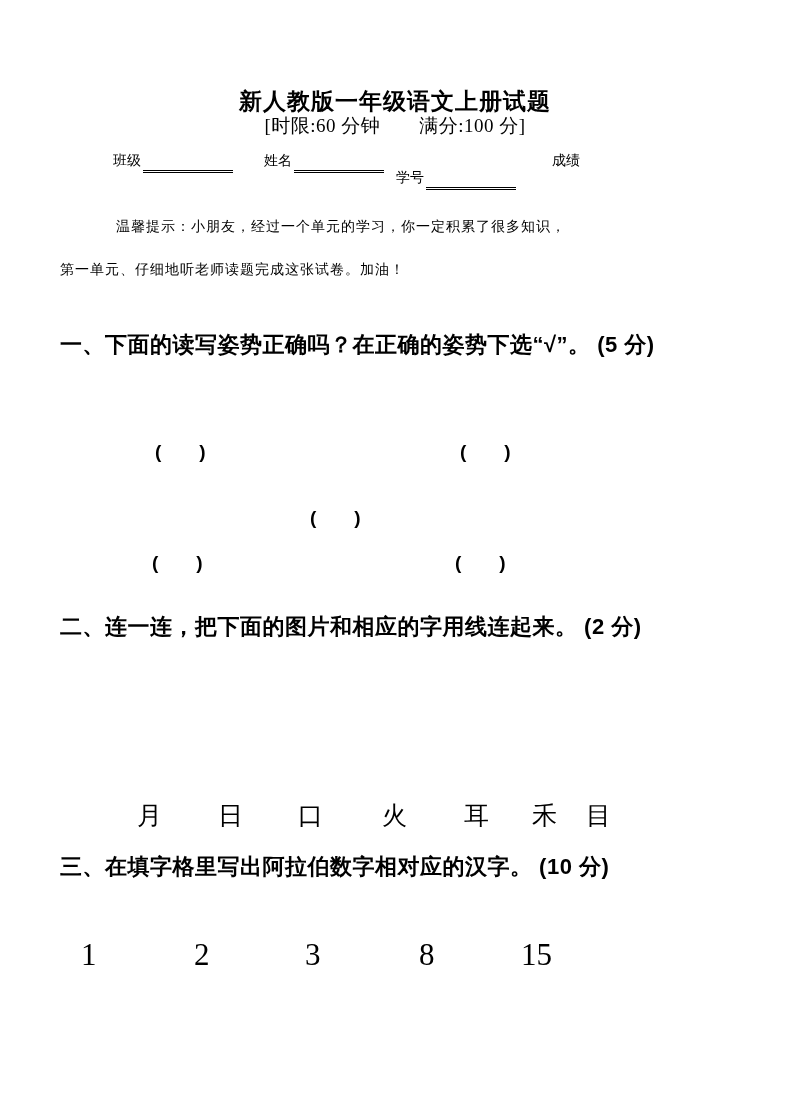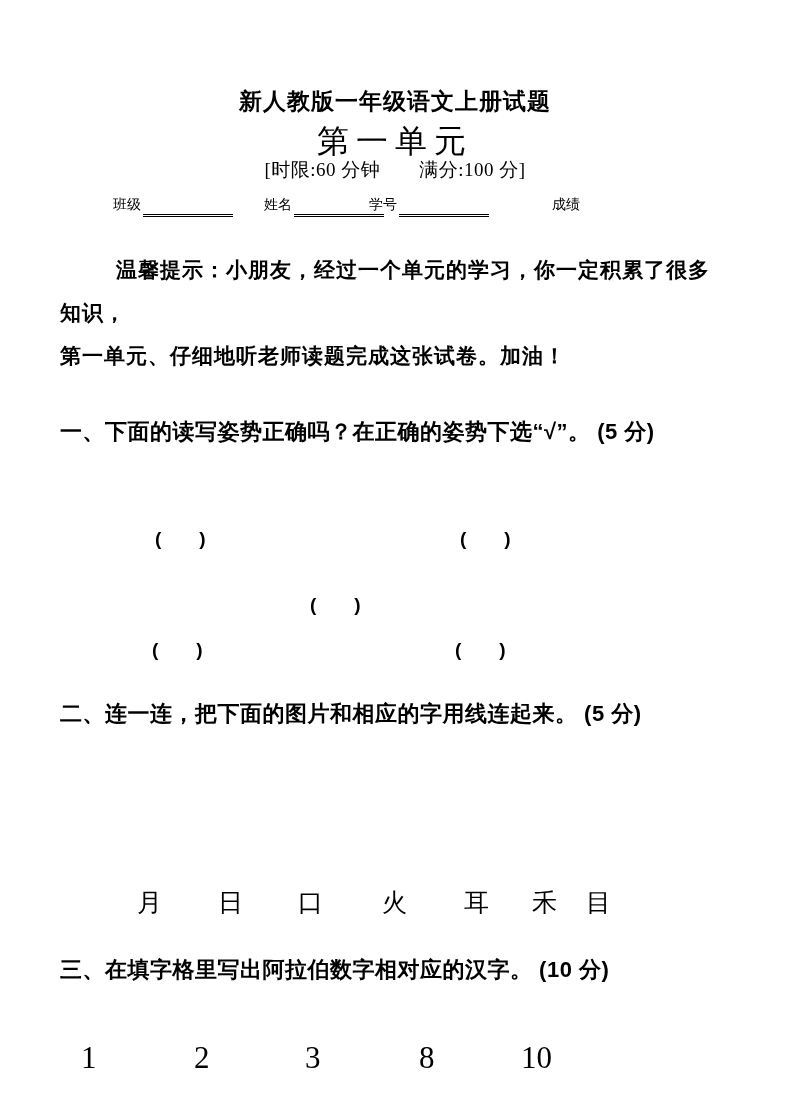--- a/index.html
+++ b/index.html
@@ -30,22 +30,22 @@
     margin-top:0; text-align:center;
     font-size:19px; letter-spacing:0.5px; line-height:19px;
   }
   .info-row { position:relative; height:26px; margin-top:14px; font-size:14px; }
   .info-item { position:absolute; top:0; display:flex; align-items:flex-end; }
   .info-item .lbl { line-height:24px; }
   .info-item .u {
     display:inline-block; width:90px; height:20px;
     border-bottom:3px double #000; margin-left:2px;
   }
-  .pos-1 { left:53px; } .pos-2 { left:204px; } .pos-3 { left:309px; } .pos-4 { left:492px; }
-  .tip { margin-top:30px; font-size:21px; line-height:43px; letter-spacing:1px;font-weight:bold; }
+  .pos-1 { left:53px; } .pos-2 { left:204px; } .pos-3 { left:336px;margin-top:17px; } .pos-4 { left:492px; }
+  .tip { margin-top:30px; font-size:14px; line-height:43px; letter-spacing:1px; }
   .tip .first { text-indent:56px; }
   .sec-heading {
     font-family:"Liberation Sans", sans-serif;
     font-weight:bold; font-size:22px; letter-spacing:0.5px; line-height:24px;
   }
   .sec-1 { margin-top:42px; }
   .posture-area { position:relative; height:258px; }
   .paren {
     position:absolute; font-family:"Liberation Sans", sans-serif;
     font-weight:bold; font-size:19px; white-space:pre;
@@ -56,33 +56,32 @@
   .p-r3a { left:92px;  top:193px; }
   .p-r3b { left:395px; top:193px; }
   .picture-area { height:158px; }
   .chars-row {
     position:relative; height:34px;
     font-family:"Liberation Sans", sans-serif; font-size:25px;
   }
   .chars-row .ch { position:absolute; top:2px; }
   .c-0 { left:77px; } .c-1 { left:158px; } .c-2 { left:238px; }
   .c-3 { left:322px; } .c-4 { left:404px; } .c-5 { left:472px; } .c-6 { left:526px; }
-  .sec-3 { margin-top:40px; }
+  .sec-3 { margin-top:24px; }
   .numbers-row { position:relative; height:46px; margin-top:58px; font-size:31px; }
   .numbers-row .num { position:absolute; top:0; }
   .n-0 { left:21px; } .n-1 { left:134px; } .n-2 { left:245px; }
   .n-3 { left:359px; } .n-4 { left:461px; }
 </style>
 </head>
 <body>
 
 <div class="page">
 
   <h1 class="title">新人教版一年级语文上册试题</h1>
-  <h2 class="subtitle">第一单元</h2>
   <div class="meta">[时限:60 分钟　　满分:100 分]</div>
 
   <div class="info-row">
     <span class="info-item pos-1">
       <span class="lbl">班级</span>
       <span class="u"></span>
     </span>
     <span class="info-item pos-2">
       <span class="lbl">姓名</span>
       <span class="u"></span>
@@ -104,37 +103,37 @@
   <div class="sec-heading sec-1">一、下面的读写姿势正确吗？在正确的姿势下选“√”。 (5 分)</div>
 
   <div class="posture-area">
     <span class="paren p-r1a">(　　)</span>
     <span class="paren p-r1b">(　　)</span>
     <span class="paren p-r2a">(　　)</span>
     <span class="paren p-r3a">(　　)</span>
     <span class="paren p-r3b">(　　)</span>
   </div>
 
-  <div class="sec-heading">二、连一连，把下面的图片和相应的字用线连起来。 (5 分)</div>
+  <div class="sec-heading">二、连一连，把下面的图片和相应的字用线连起来。 (2 分)</div>
 
   <div class="picture-area"></div>
 
   <div class="chars-row">
     <span class="ch c-0">月</span>
     <span class="ch c-1">日</span>
     <span class="ch c-2">口</span>
     <span class="ch c-3">火</span>
     <span class="ch c-4">耳</span>
     <span class="ch c-5">禾</span>
     <span class="ch c-6">目</span>
   </div>
 
   <div class="sec-heading sec-3">三、在填字格里写出阿拉伯数字相对应的汉字。 (10 分)</div>
 
   <div class="numbers-row">
     <span class="num n-0">1</span>
     <span class="num n-1">2</span>
     <span class="num n-2">3</span>
     <span class="num n-3">8</span>
-    <span class="num n-4">10</span>
+    <span class="num n-4">15</span>
   </div>
 
 </div>
 
 </body></html>

